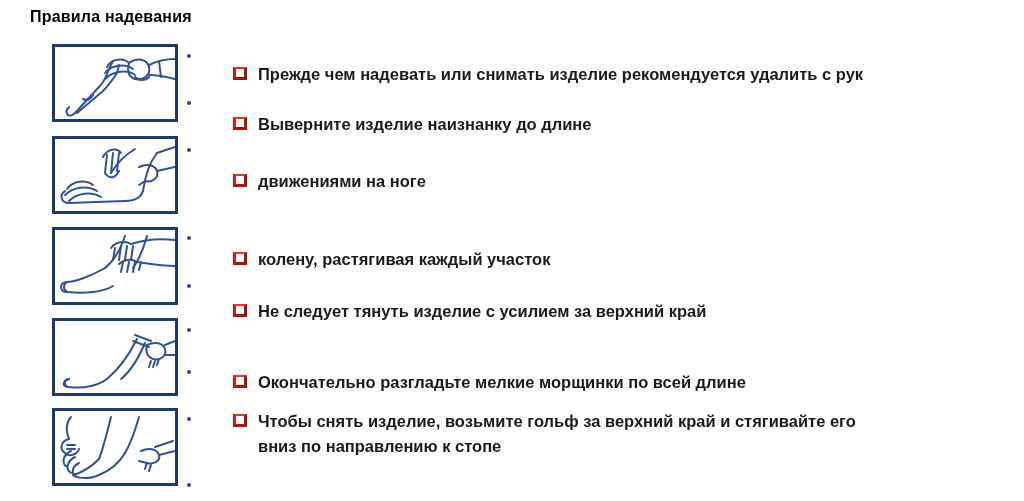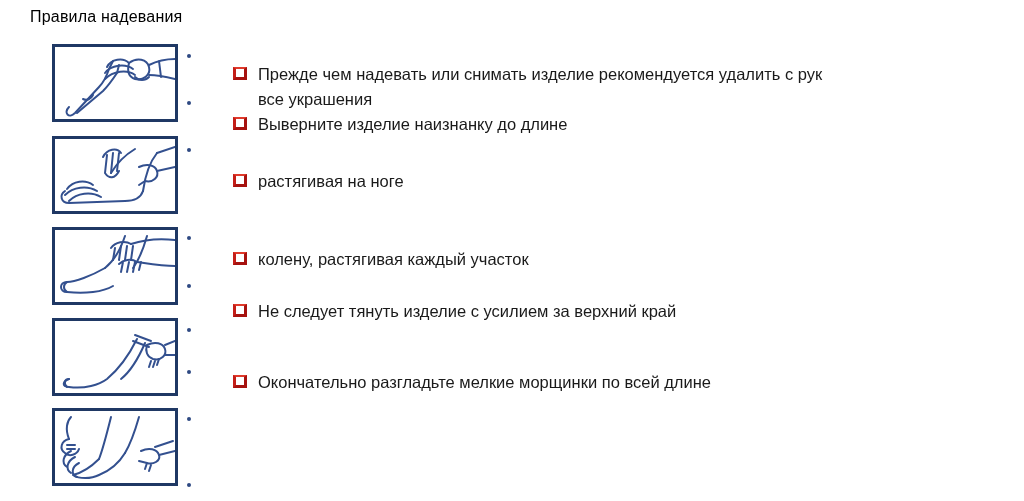--- a/index.html
+++ b/index.html
@@ -6,21 +6,21 @@
   #page{
     position:relative;
     width:1024px;height:501px;
     background:#fff;
     font-family:"Liberation Sans","DejaVu Sans",sans-serif;
     color:#1a1a1a;
     overflow:hidden;
   }
   .page-title{
     position:absolute;left:30px;top:8px;
-    font-size:16px;font-weight:normal;color:#000;
+    font-size:16px;font-weight:bold;color:#000;
     letter-spacing:.2px;
   }
   
   .frame{
     position:absolute;left:52px;width:126px;height:78px;
     border:3px solid #1F3864;background:#fff;box-sizing:border-box;
   }
   .frame svg{display:block;width:100%;height:100%;}
   .frame path{fill:none;stroke:#33508F;stroke-width:2;stroke-linecap:round;stroke-linejoin:round;}
   
@@ -33,21 +33,21 @@
     position:absolute;left:233px;width:760px;
     padding-left:25px;box-sizing:border-box;
     font-size:16.5px;line-height:25px;color:#1a1a1a;
   }
   .chk{
     position:absolute;left:0;top:5px;
     width:8px;height:8px;background:#fff;
     border-style:solid;border-width:2px 3px 3px 3px;
     border-color:#E03A2B #A6120F #A6120F #C41E18;
   }
-  .bline{white-space:nowrap;}
+  .bline{white-space:nowrap;font-weight:bold;}
 </style>
 </head>
 <body>
 
 <div id="page">
 
   <div class="page-title">Правила надевания</div>
 
   <div class="frame" style="top:44px">
     <svg viewBox="0 0 120 72">
@@ -113,42 +113,46 @@
   <div class="dot" style="top:236px"></div>
   <div class="dot" style="top:284px"></div>
   <div class="dot" style="top:328px"></div>
   <div class="dot" style="top:370px"></div>
   <div class="dot" style="top:417px"></div>
   <div class="dot" style="top:483px"></div>
 
   <div class="bitem" style="top:62px">
     <span class="chk"></span>
     <div class="bline">Прежде чем надевать или снимать изделие рекомендуется удалить с рук</div>
-    <div class="bline">все украшения</div>
   </div>
 
   <div class="bitem" style="top:112px">
     <span class="chk"></span>
     <div class="bline">Выверните изделие наизнанку до длине</div>
   </div>
 
   <div class="bitem" style="top:169px">
     <span class="chk"></span>
-    <div class="bline">растягивая на ноге</div>
+    <div class="bline">движениями на ноге</div>
   </div>
 
   <div class="bitem" style="top:247px">
     <span class="chk"></span>
     <div class="bline">колену, растягивая каждый участок</div>
   </div>
 
   <div class="bitem" style="top:299px">
     <span class="chk"></span>
     <div class="bline">Не следует тянуть изделие с усилием за верхний край</div>
   </div>
 
   <div class="bitem" style="top:370px">
     <span class="chk"></span>
     <div class="bline">Окончательно разгладьте мелкие морщинки по всей длине</div>
   </div>
 
+  <div class="bitem" style="top:409px">
+    <span class="chk"></span>
+    <div class="bline">Чтобы снять изделие, возьмите гольф за верхний край и стягивайте его</div>
+    <div class="bline">вниз по направлению к стопе</div>
+  </div>
 
 </div>
 
 </body></html>

